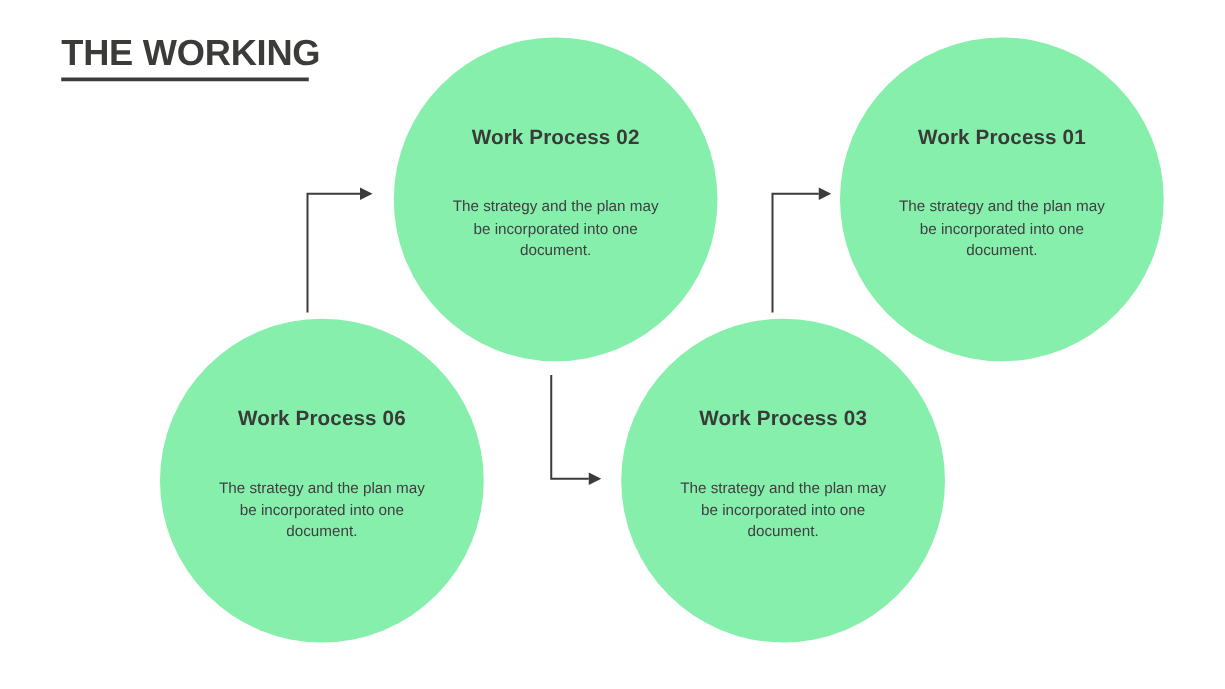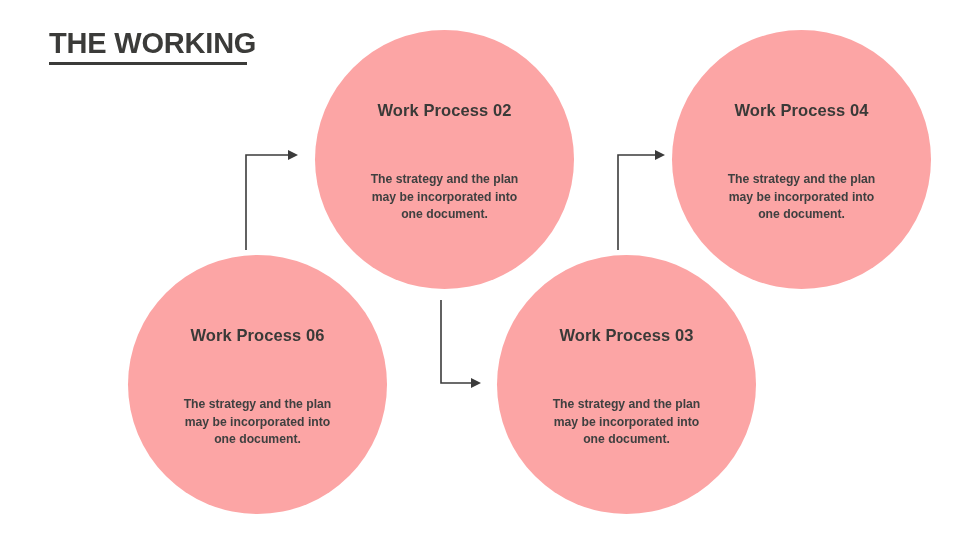--- a/index.html
+++ b/index.html
@@ -40,46 +40,46 @@
     margin-bottom: 5px;
     border-bottom: 3px solid #3b3b39;
   }
   .title-line.l1 { width: 198px; }
   .title-line.l2 { width: 138px; }
 
   
   .circle {
     position: absolute;
     border-radius: 50%;
-    background: #fca5a5;
+    background: #86efac;
     box-sizing: border-box;
     display: block;
   }
   .circle .c-inner {
     position: absolute;
     left: 0;
     right: 0;
     text-align: center;
   }
   .c-title {
     font-family: "Liberation Sans", sans-serif;
     font-weight: bold;
     font-size: 16.5px;
     line-height: 20px;
     color: #3a3a38;
     letter-spacing: 0.1px;
     margin: 0;
   }
   .c-body {
     font-family: "Liberation Sans", sans-serif;
-    font-weight: bold;
+    font-weight: normal;
     font-size: 12.2px;
     line-height: 17.5px;
     color: #3f4040;
-    margin: 16px auto;
+    margin: 2px auto;
     width: 165px;
   }
 
   
   #circle-1 { left: 128px; top: 255px; width: 259px; height: 259px; }
   #circle-1 .t-wrap { top: 70px; }
   #circle-1 .b-wrap { top: 125px; }
 
   
   #circle-2 { left: 315px; top: 30px; width: 259px; height: 259px; }
@@ -143,21 +143,21 @@
     <div class="c-inner t-wrap">
       <p class="c-title">Work Process 03</p>
     </div>
     <div class="c-inner b-wrap">
       <p class="c-body">The strategy and the plan may be incorporated into one document.</p>
     </div>
   </div>
 
   <div class="circle" id="circle-4">
     <div class="c-inner t-wrap">
-      <p class="c-title">Work Process 04</p>
+      <p class="c-title">Work Process 01</p>
     </div>
     <div class="c-inner b-wrap">
       <p class="c-body">The strategy and the plan may be incorporated into one document.</p>
     </div>
   </div>
 
   <svg class="connector" id="connector-1" viewBox="0 0 70 104" width="70" height="104">
     <path d="M 8,104 L 8,9 L 50,9"></path>
     <polygon points="50,4 60,9 50,14"></polygon>
   </svg>

